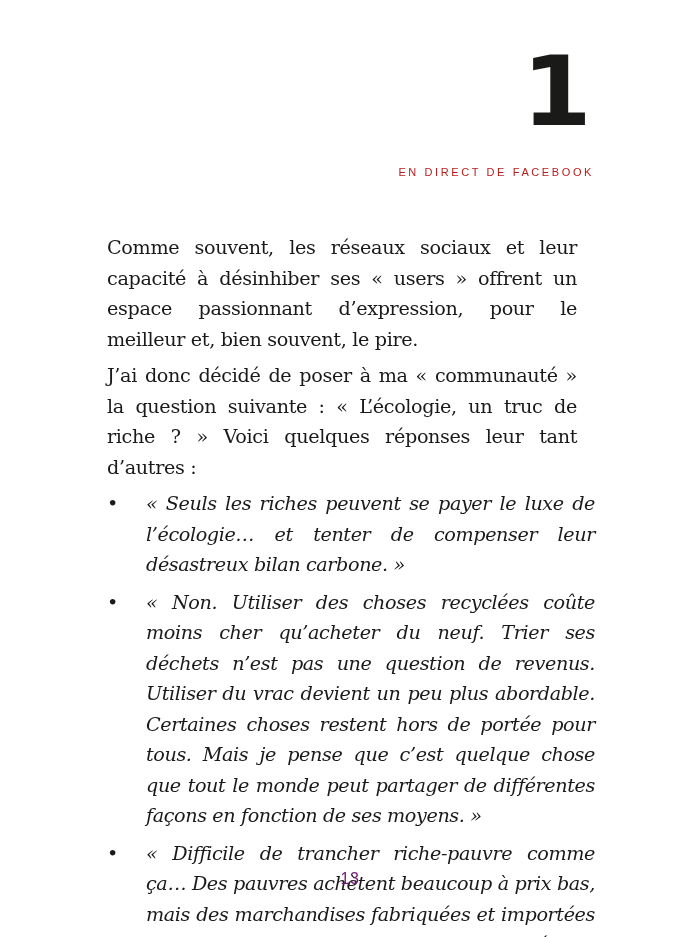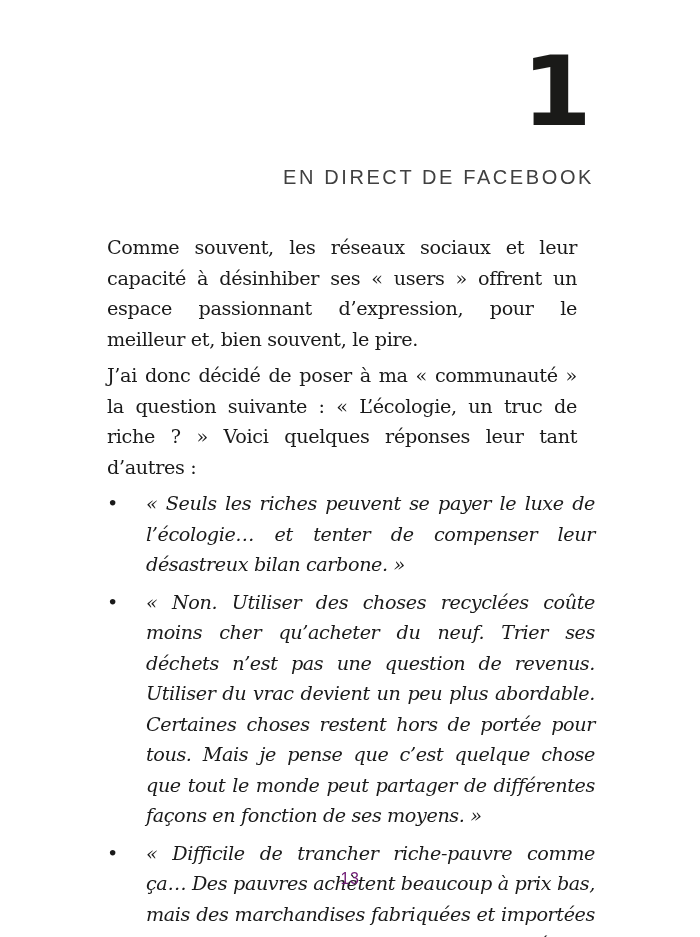--- a/index.html
+++ b/index.html
@@ -5,22 +5,22 @@
     html, body { margin: 0; padding: 0; background: #ffffff; }
     body { width: 700px; height: 937px; position: relative; overflow: hidden; color: #1a1a1a; }
     .chapter-number {
       position: absolute; right: 108px; top: 44px;
       font-family: "DejaVu Sans", sans-serif; font-weight: 900;
       font-size: 96px; line-height: 1; color: #1a1a18;
       transform: scaleX(1.05); transform-origin: right top;
     }
     .chapter-title {
       position: absolute; right: 106px; top: 166px;
-      font-family: "Liberation Sans", sans-serif; font-size: 20px;
-      letter-spacing: 2.6px; color: #404040;
+      font-family: "Liberation Sans", sans-serif; font-size: 11px;
+      letter-spacing: 2.6px; color: #b91c1c;
     }
     .body {
       position: absolute; left: 107px; top: 233px; width: 488px;
       font-family: "DejaVu Serif", serif; font-size: 19.2px; line-height: 30.5px;
       letter-spacing: -0.35px;
     }
     .para { margin: 0 18px 6px 0; text-align: justify; text-align-last: left; }
     .para .q { }
     .responses { list-style: none; margin: 0; padding: 0; }
     .responses li { position: relative; padding-left: 39px; margin-bottom: 7px; font-style: italic; text-align: justify; text-align-last: left; letter-spacing: -0.4px; }

